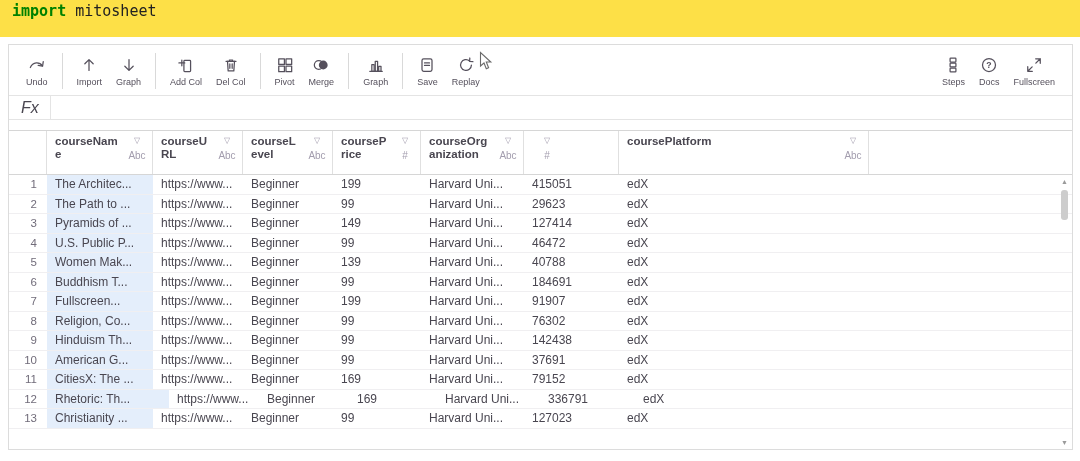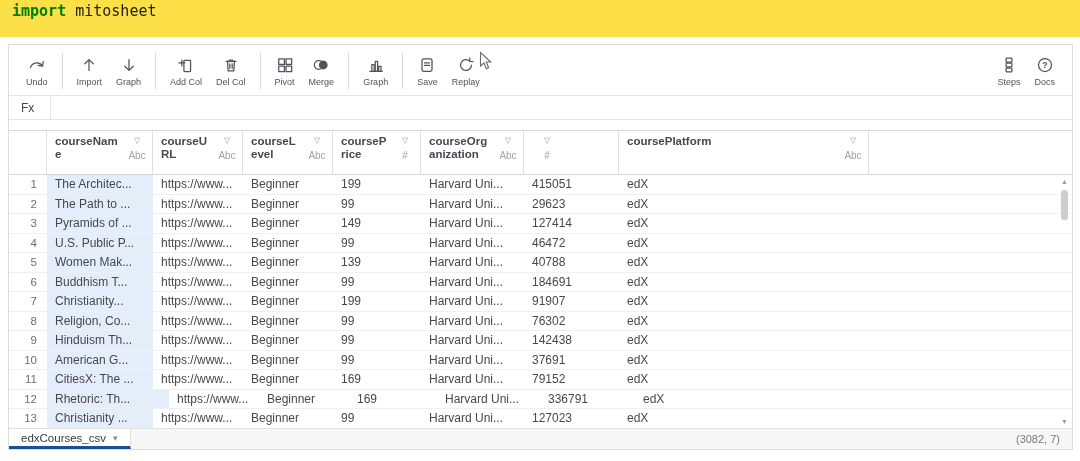--- a/index.html
+++ b/index.html
@@ -25,21 +25,21 @@
   .tb-item{display:flex;flex-direction:column;align-items:center;justify-content:center;
            padding:2px 7px;color:#55505c;cursor:pointer;}
   .tb-item svg{display:block;}
   .tb-lbl{font-size:9px;margin-top:2px;white-space:nowrap;color:#55505c;}
   .tb-sep{width:1px;height:36px;background:#d9d9d9;margin:0 7px;}
 
   
   .fx-bar{display:flex;flex:0 0 25px;border-top:1px solid #e4e4e4;border-bottom:1px solid #e4e4e4;
           align-items:stretch;}
   .fx-label{width:42px;border-right:1px solid #e4e4e4;display:flex;align-items:center;
-            padding-left:12px;font-size:12px;color:#494650;}
+            padding-left:12px;font-size:16px;color:#494650;font-style:italic;}
   .fx-input{flex:1;}
 
   
   .grid{flex:1 1 auto;position:relative;overflow:hidden;}
   .grid-header{display:flex;margin-top:10px;border-top:1px solid #d6d6d6;
                border-bottom:1px solid #d6d6d6;height:45px;}
   .h-cell{border-right:1px solid #e0e0e0;display:flex;padding:4px 4px 2px 8px;}
   .h-cell.index{width:38px;padding:0;}
   .h-label{font-weight:600;font-size:11.5px;line-height:13px;color:#494650;
            word-break:break-all;flex:1 1 auto;overflow:hidden;}
@@ -197,20 +197,28 @@
         </div>
         <div class="tb-item">
           <span class="tb-icn">
             <svg width="20" height="20" viewBox="0 0 24 24" fill="none" stroke="currentColor" stroke-width="1.5" stroke-linecap="round" stroke-linejoin="round">
               <circle cx="12" cy="12" r="7.8"></circle>
               <text x="12" y="15.8" text-anchor="middle" font-size="10.5" fill="currentColor" stroke="none" font-family="Liberation Sans,sans-serif" font-weight="bold">?</text>
             </svg>
           </span>
           <span class="tb-lbl">Docs</span>
         </div>
+        <div class="tb-item">
+          <span class="tb-icn">
+            <svg width="20" height="20" viewBox="0 0 24 24" fill="none" stroke="currentColor" stroke-width="1.5" stroke-linecap="round" stroke-linejoin="round">
+              <path d="M14 4.5 h5.5 V10 M10 19.5 H4.5 V14 M19.5 4.5 L14.2 9.8 M4.5 19.5 L9.8 14.2"></path>
+            </svg>
+          </span>
+          <span class="tb-lbl">Fullscreen</span>
+        </div>
       </div>
   </div>
 
   <div class="fx-bar">
     <div class="fx-label">Fx</div>
     <div class="fx-input"></div>
   </div>
 
   <div class="grid">
     <div class="grid-header">
@@ -320,21 +328,21 @@
           <div class="g-cell sel" style="width:106px">Buddhism T...</div>
           <div class="g-cell" style="width:90px">https://www...</div>
           <div class="g-cell" style="width:90px">Beginner</div>
           <div class="g-cell" style="width:88px">99</div>
           <div class="g-cell" style="width:103px">Harvard Uni...</div>
           <div class="g-cell" style="width:95px">184691</div>
           <div class="g-cell" style="width:250px">edX</div>
         </div>
         <div class="g-row">
           <div class="g-cell index">7</div>
-          <div class="g-cell sel" style="width:106px">Christianity...</div>
+          <div class="g-cell sel" style="width:106px">Fullscreen...</div>
           <div class="g-cell" style="width:90px">https://www...</div>
           <div class="g-cell" style="width:90px">Beginner</div>
           <div class="g-cell" style="width:88px">199</div>
           <div class="g-cell" style="width:103px">Harvard Uni...</div>
           <div class="g-cell" style="width:95px">91907</div>
           <div class="g-cell" style="width:250px">edX</div>
         </div>
         <div class="g-row">
           <div class="g-cell index">8</div>
           <div class="g-cell sel" style="width:106px">Religion, Co...</div>
@@ -396,28 +404,20 @@
           <div class="g-cell" style="width:250px">edX</div>
         </div>
       </div>
     <div class="vscroll">
       <div class="sb-up">▲</div>
       <div class="sb-thumb"></div>
       <div class="sb-down">▼</div>
     </div>
   </div>
 
-  <div class="footer">
-    <div class="sheet-tab">
-      <span>edxCourses_csv</span>
-      <span class="caret">▾</span>
-    </div>
-    <div class="footer-fill"></div>
-    <div class="dims">(3082, 7)</div>
-  </div>
 
 </div>
 
 <div class="cursor">
   <svg width="14" height="20" viewBox="0 0 14 20">
       <path d="M1.5 1.5 L1.5 15 L5 12 L7.3 17.7 L9.6 16.7 L7.3 11 L11.8 11 Z" fill="#fff" stroke="#6b6b6b" stroke-width="1.1"></path>
     </svg>
 </div>
 
 </body></html>

